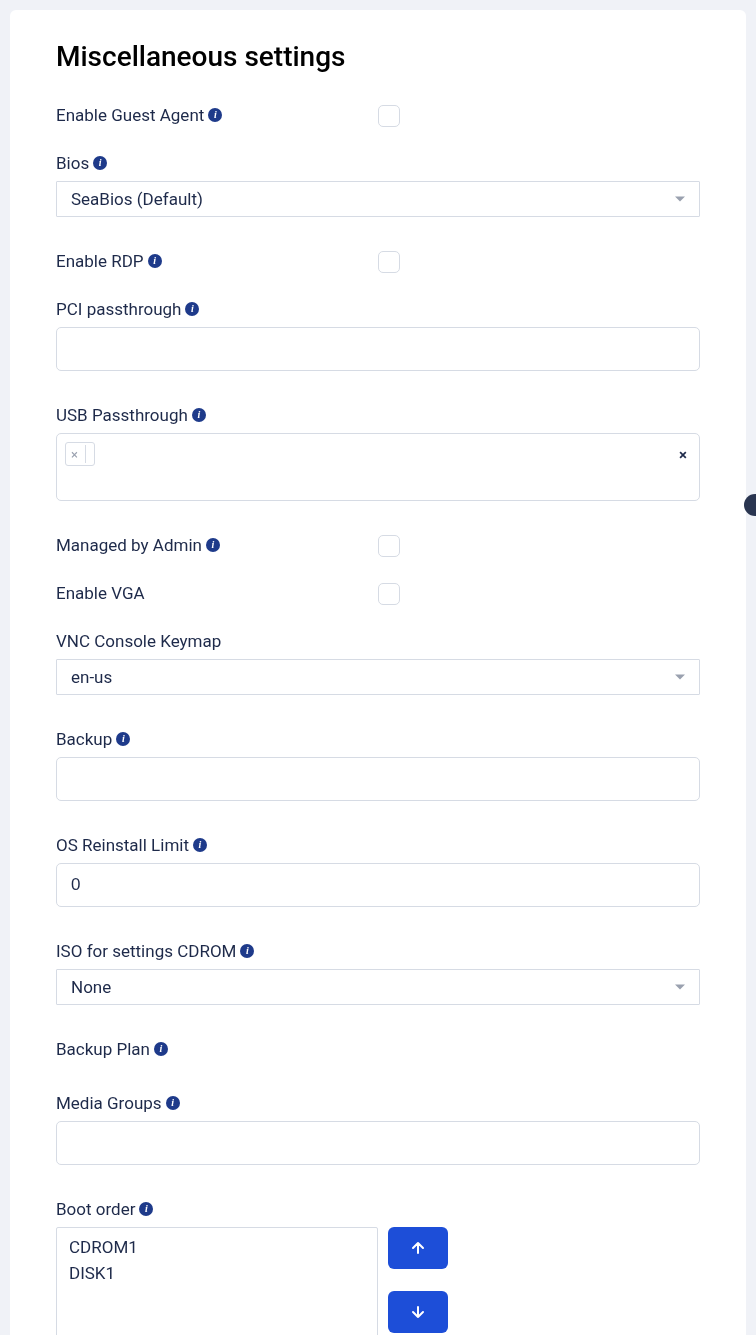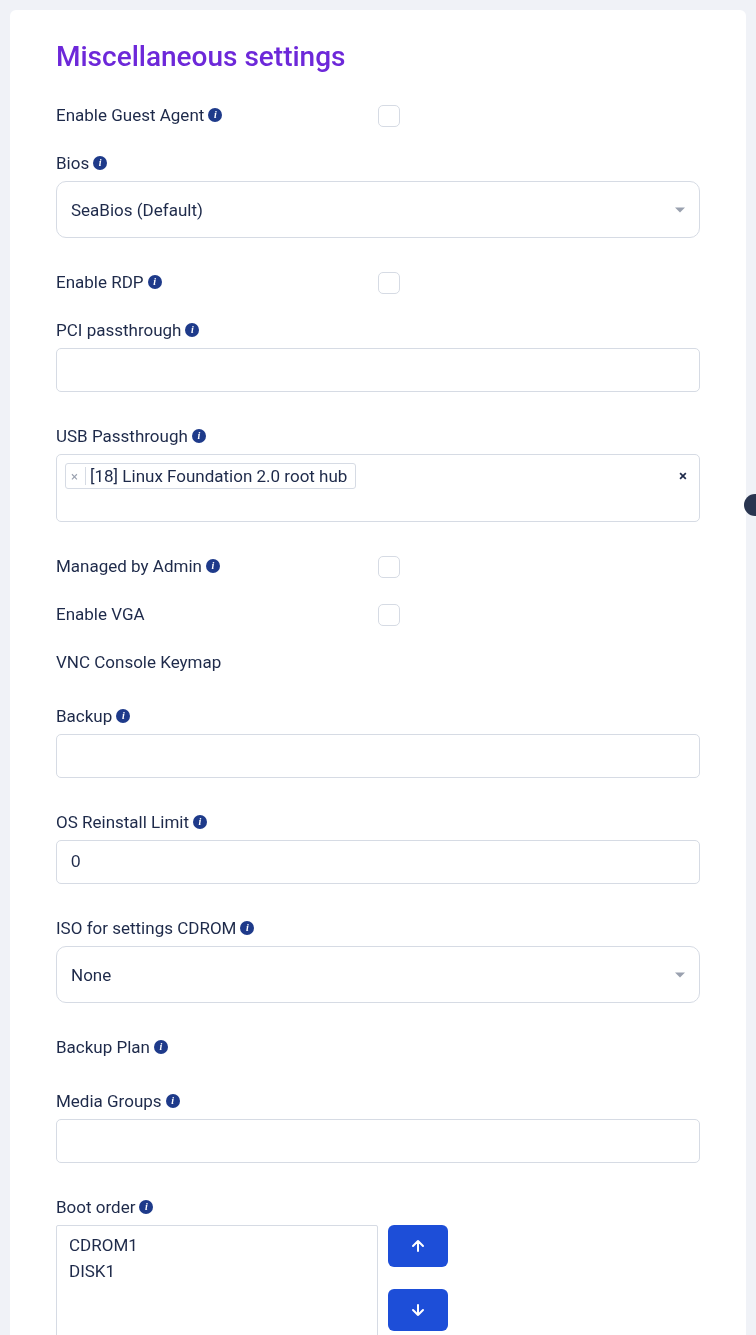--- a/index.html
+++ b/index.html
@@ -11,21 +11,21 @@
     color: #1e2a4a;
   }
   .card {
     background: #ffffff;
     border-radius: 6px;
     padding: 30px 46px 60px 46px;
   }
   h1.title {
     font-size: 28px;
     font-weight: 500;
-    color: #6d28d9;
+    color: #000000;
     margin-bottom: 32px;
   }
   .row {
     margin-bottom: 34px;
   }
   .row-check {
     display: flex;
     align-items: flex-start;
     margin-bottom: 26px;
   }
@@ -59,23 +59,23 @@
   .checkbox {
     width: 22px;
     height: 22px;
     border: 1px solid #d6dbe4;
     border-radius: 5px;
     background: #fff;
     cursor: pointer;
   }
   .select {
     width: 100%;
-    height: 57px;
-    border: 1px solid #d6dbe4;
-    border-radius: 10px;
+    height: 36px;
+    border: 1px solid #d6dbe4;
+    border-radius: 1px;
     background: #fff;
     display: flex;
     align-items: center;
     padding: 0 14px;
     cursor: pointer;
     position: relative;
     font-size: 17px;
     color: #1e2a4a;
   }
   .select .caret {
@@ -234,21 +234,20 @@
   </div>
 
   <div class="row">
     <div class="label">
       <span>USB Passthrough</span>
       <span class="info-icon">i</span>
     </div>
     <div class="multiselect">
       <span class="tag">
         <span class="tag-x">×</span>
-        <span>[18] Linux Foundation 2.0 root hub</span>
       </span>
       <span class="clear-all">×</span>
     </div>
   </div>
 
   <div class="row-check">
     <div class="label">
       <span>Managed by Admin</span>
       <span class="info-icon">i</span>
     </div>
@@ -258,20 +257,24 @@
   <div class="row-check">
     <div class="label">
       <span>Enable VGA</span>
     </div>
     <div class="checkbox"></div>
   </div>
 
   <div class="row">
     <div class="label">
       <span>VNC Console Keymap</span>
+    </div>
+    <div class="select">
+      <span>en-us</span>
+      <span class="caret"></span>
     </div>
   </div>
 
   <div class="row">
     <div class="label">
       <span>Backup</span>
       <span class="info-icon">i</span>
     </div>
     <input class="input" value="" style="">
   </div>

